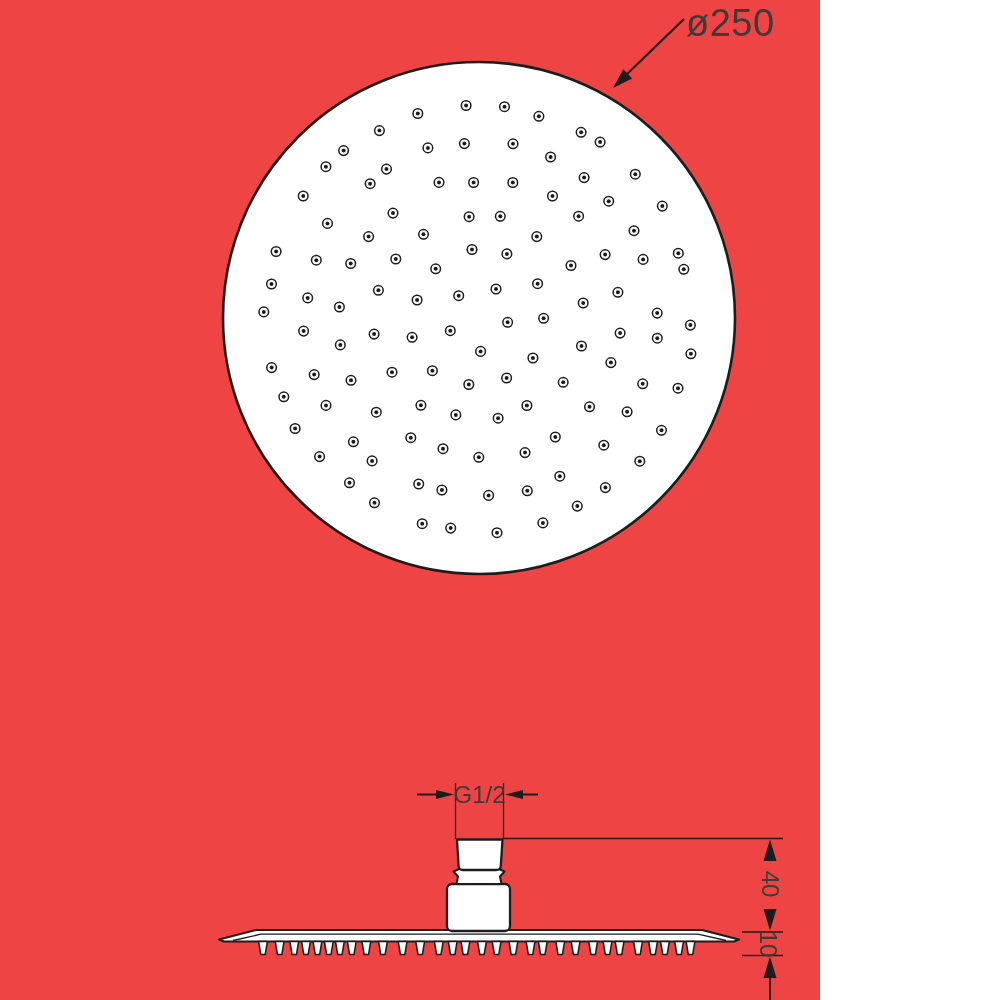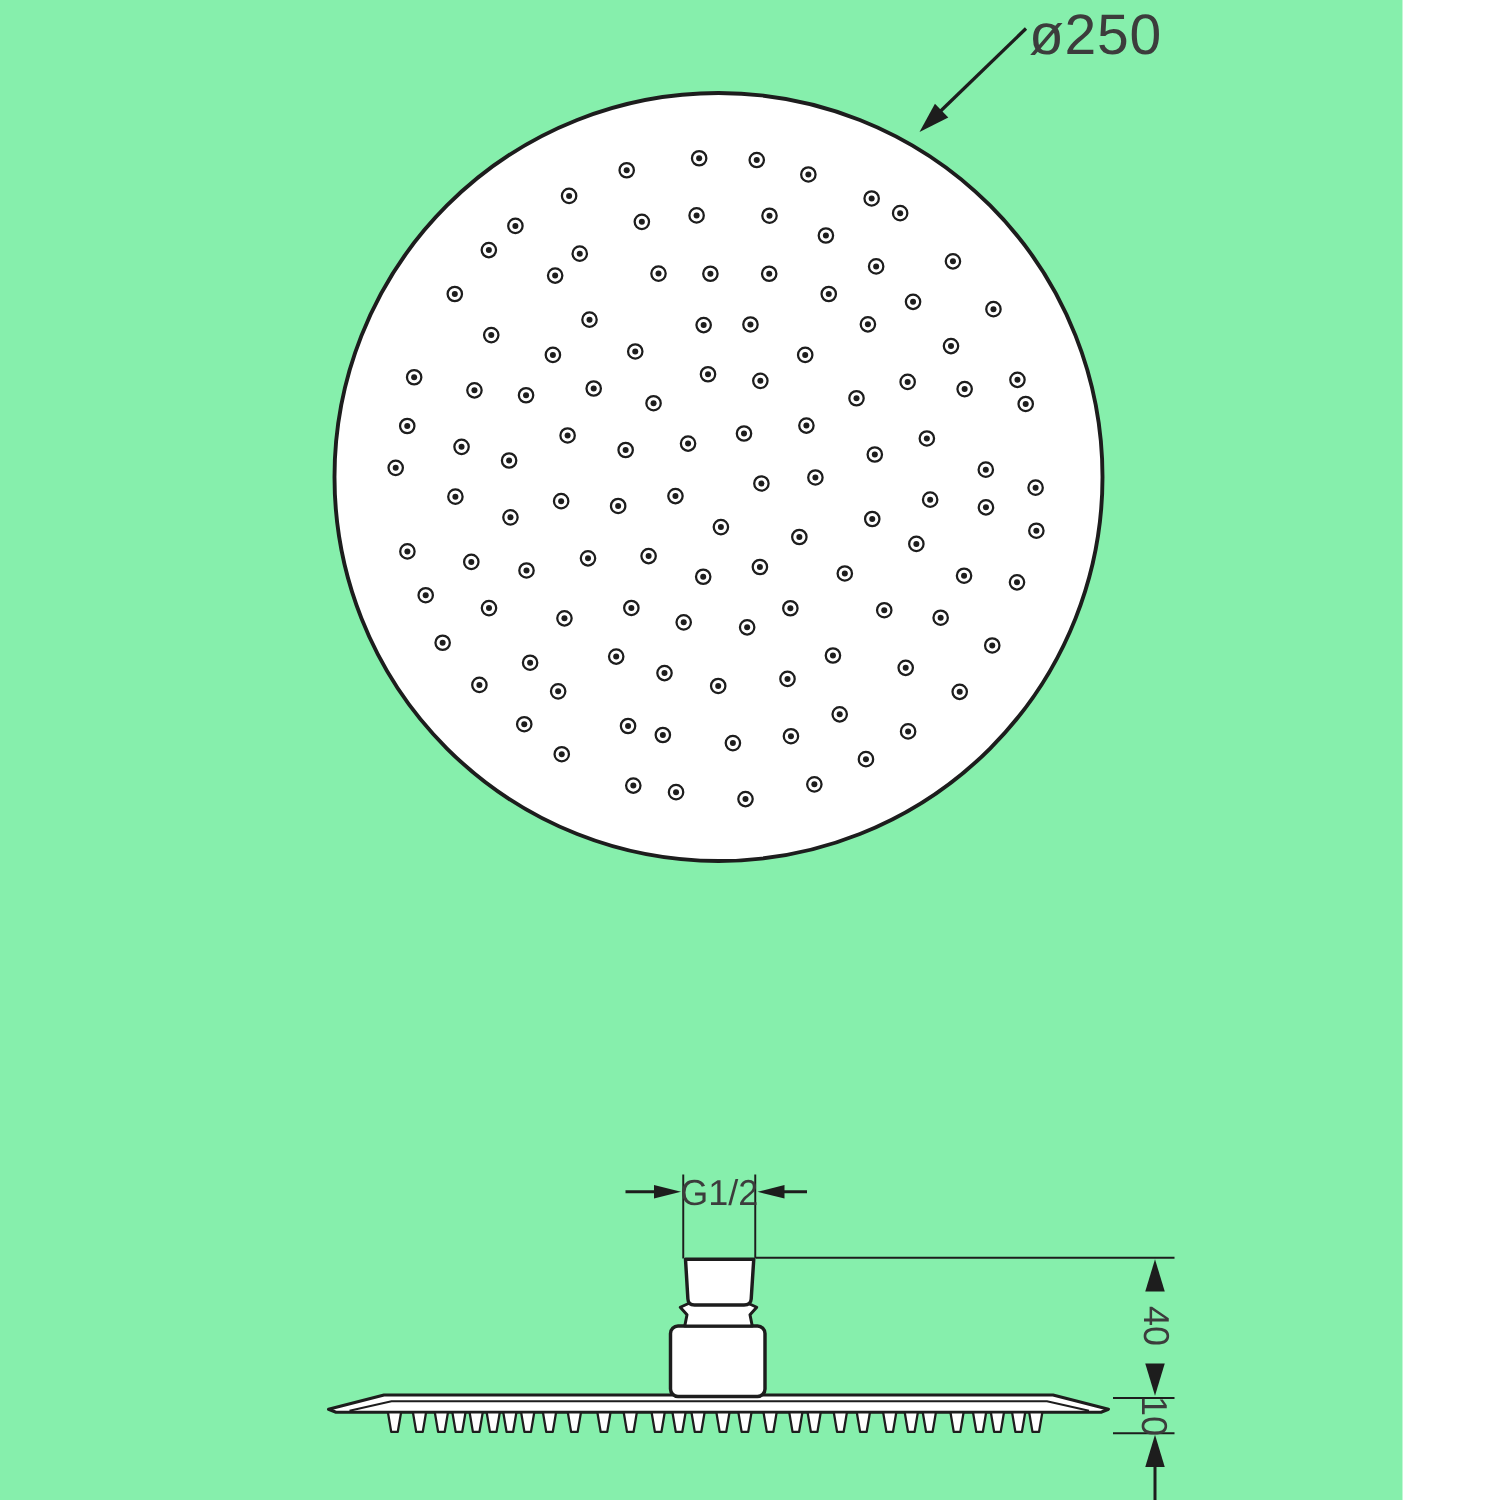--- a/index.html
+++ b/index.html
@@ -6,23 +6,23 @@
     margin: 0;
     padding: 0;
     background: #ffffff;
     width: 1000px;
     height: 1000px;
     overflow: hidden;
     font-family: "Liberation Sans", sans-serif;
   }
   .stage {
     position: relative;
-    width: 935px;
+    width: 820px;
     height: 1000px;
-    background: #86efac;
+    background: #ef4444;
   }
   svg { display: block; }
   .outline   { fill: #ffffff; stroke: #1d1d1d; }
   .thinline  { fill: none; stroke: #1d1d1d; stroke-width: 1.3; }
   .dimarrow  { fill: #1d1d1d; stroke: none; }
   .dimtext   {
     fill: #3c3c3c;
     font-family: "Liberation Sans", sans-serif;
     font-weight: 400;
   }

